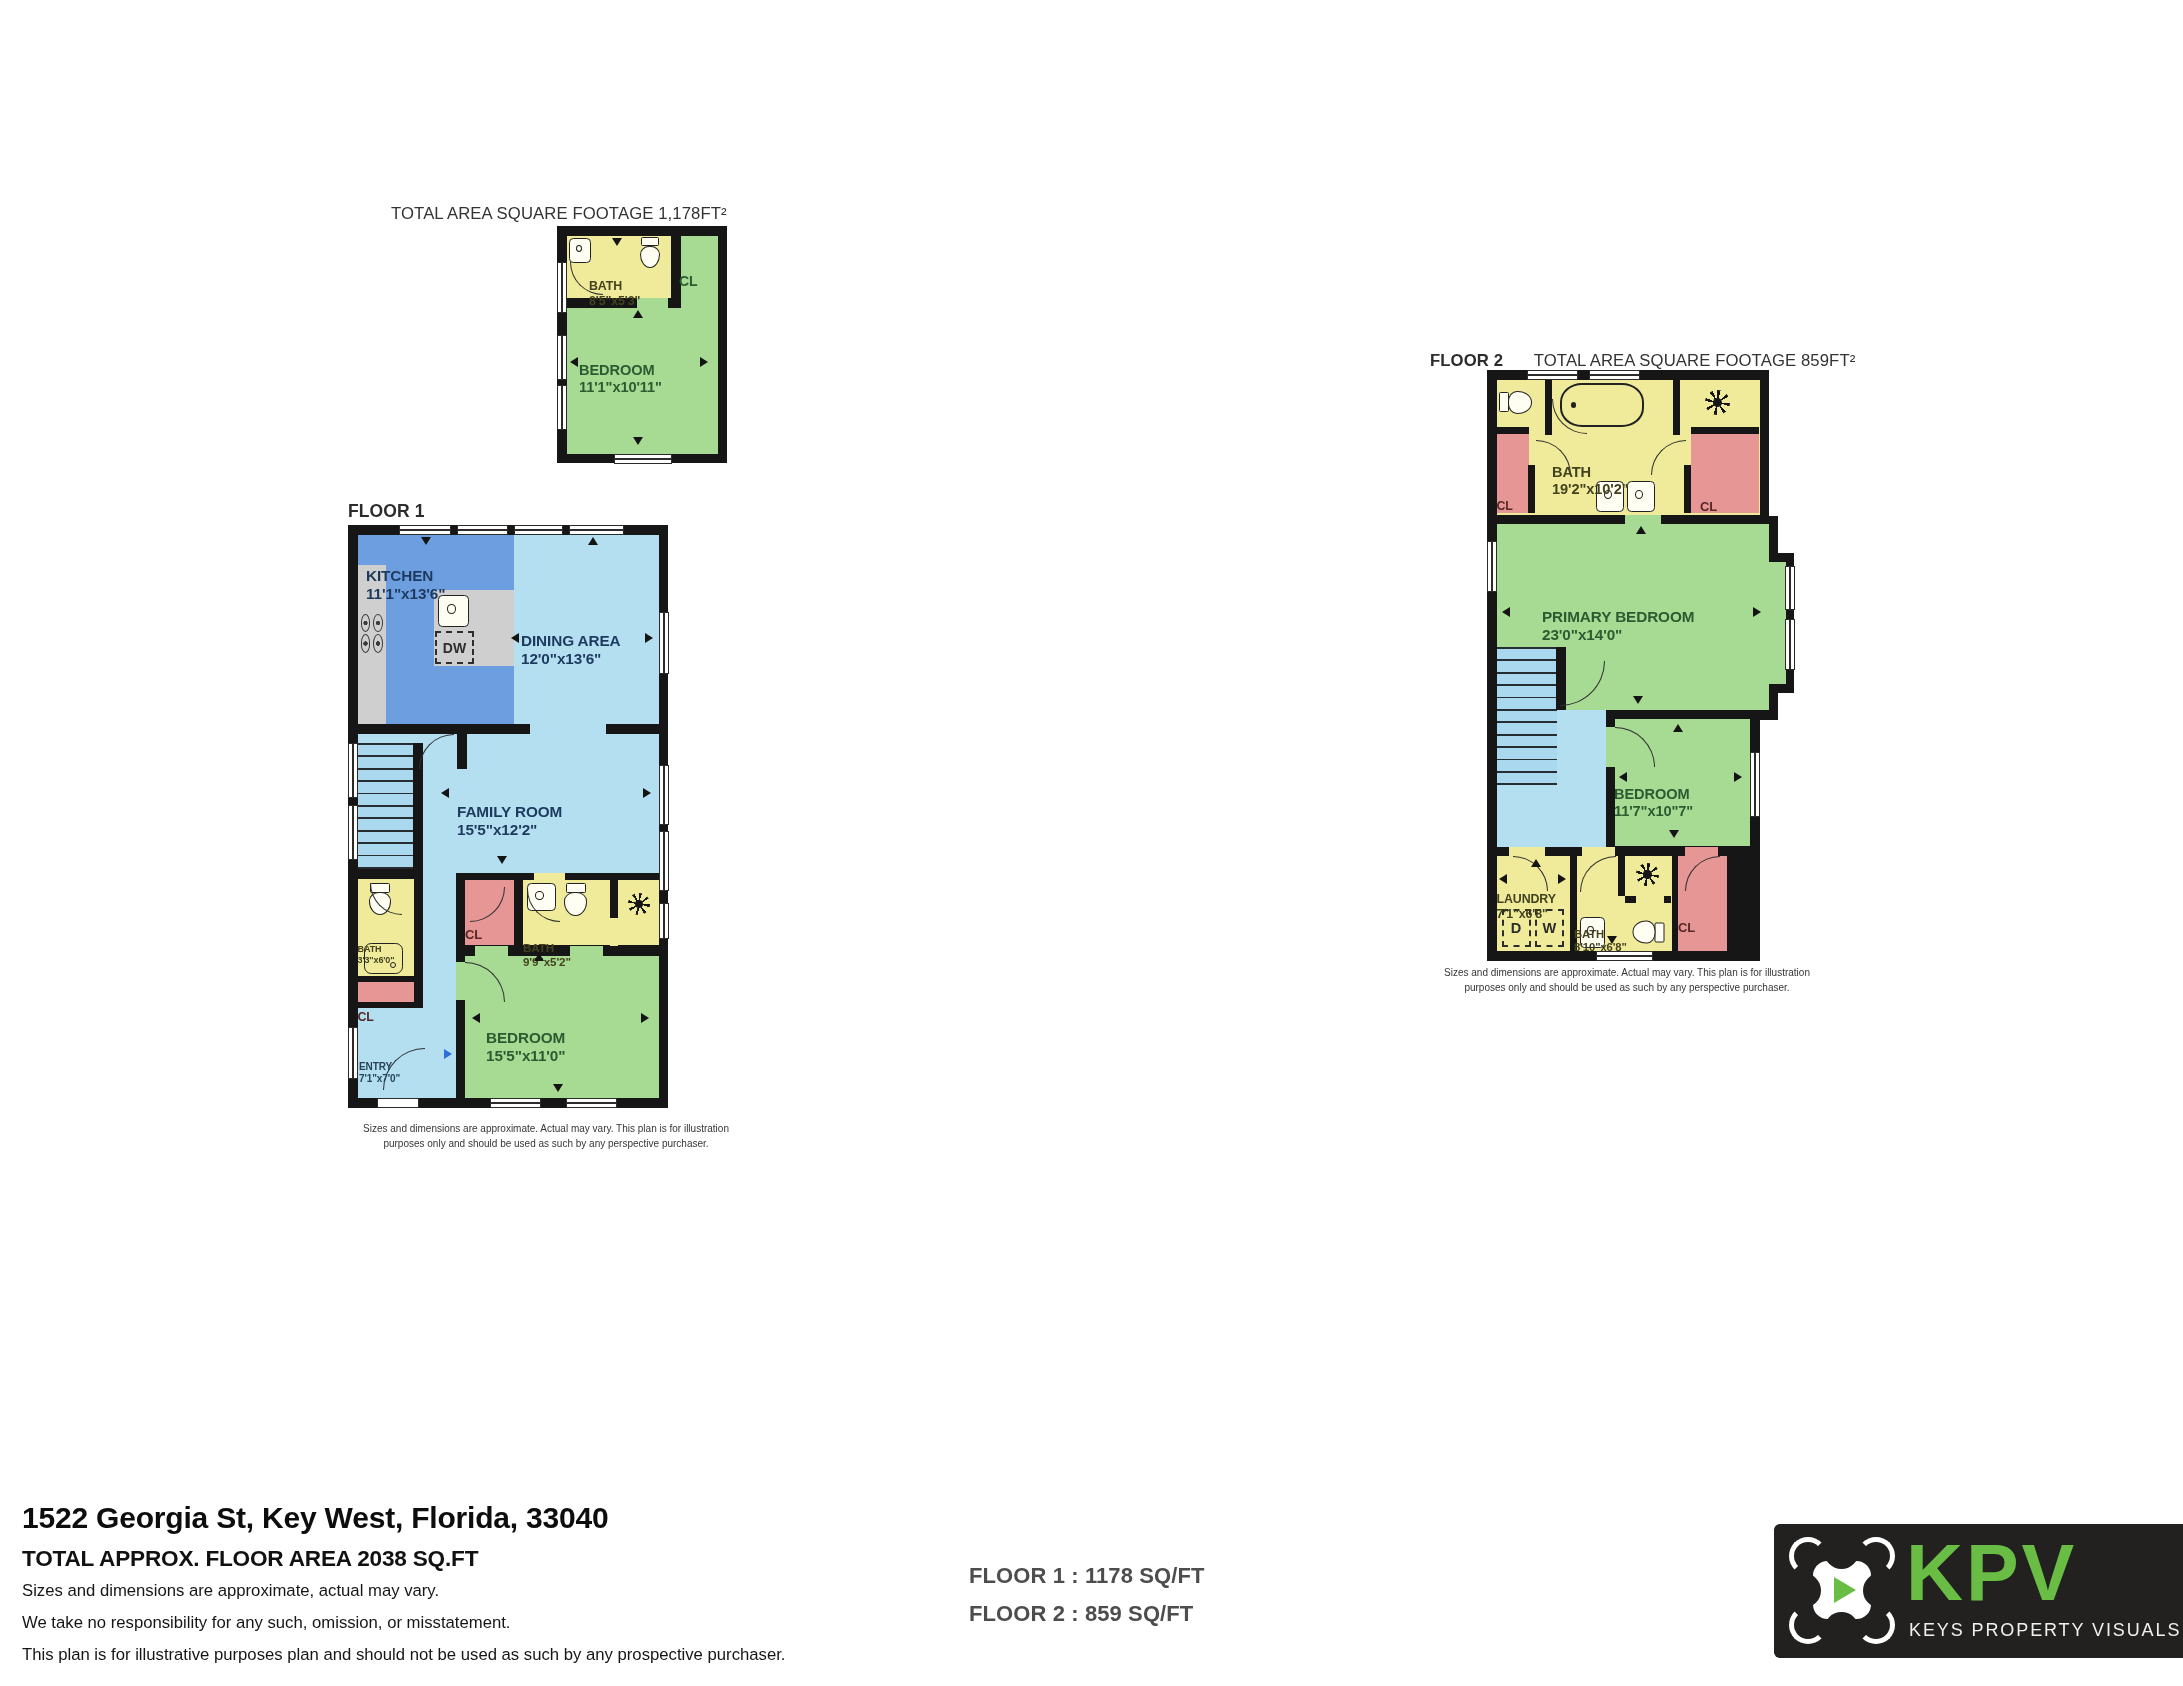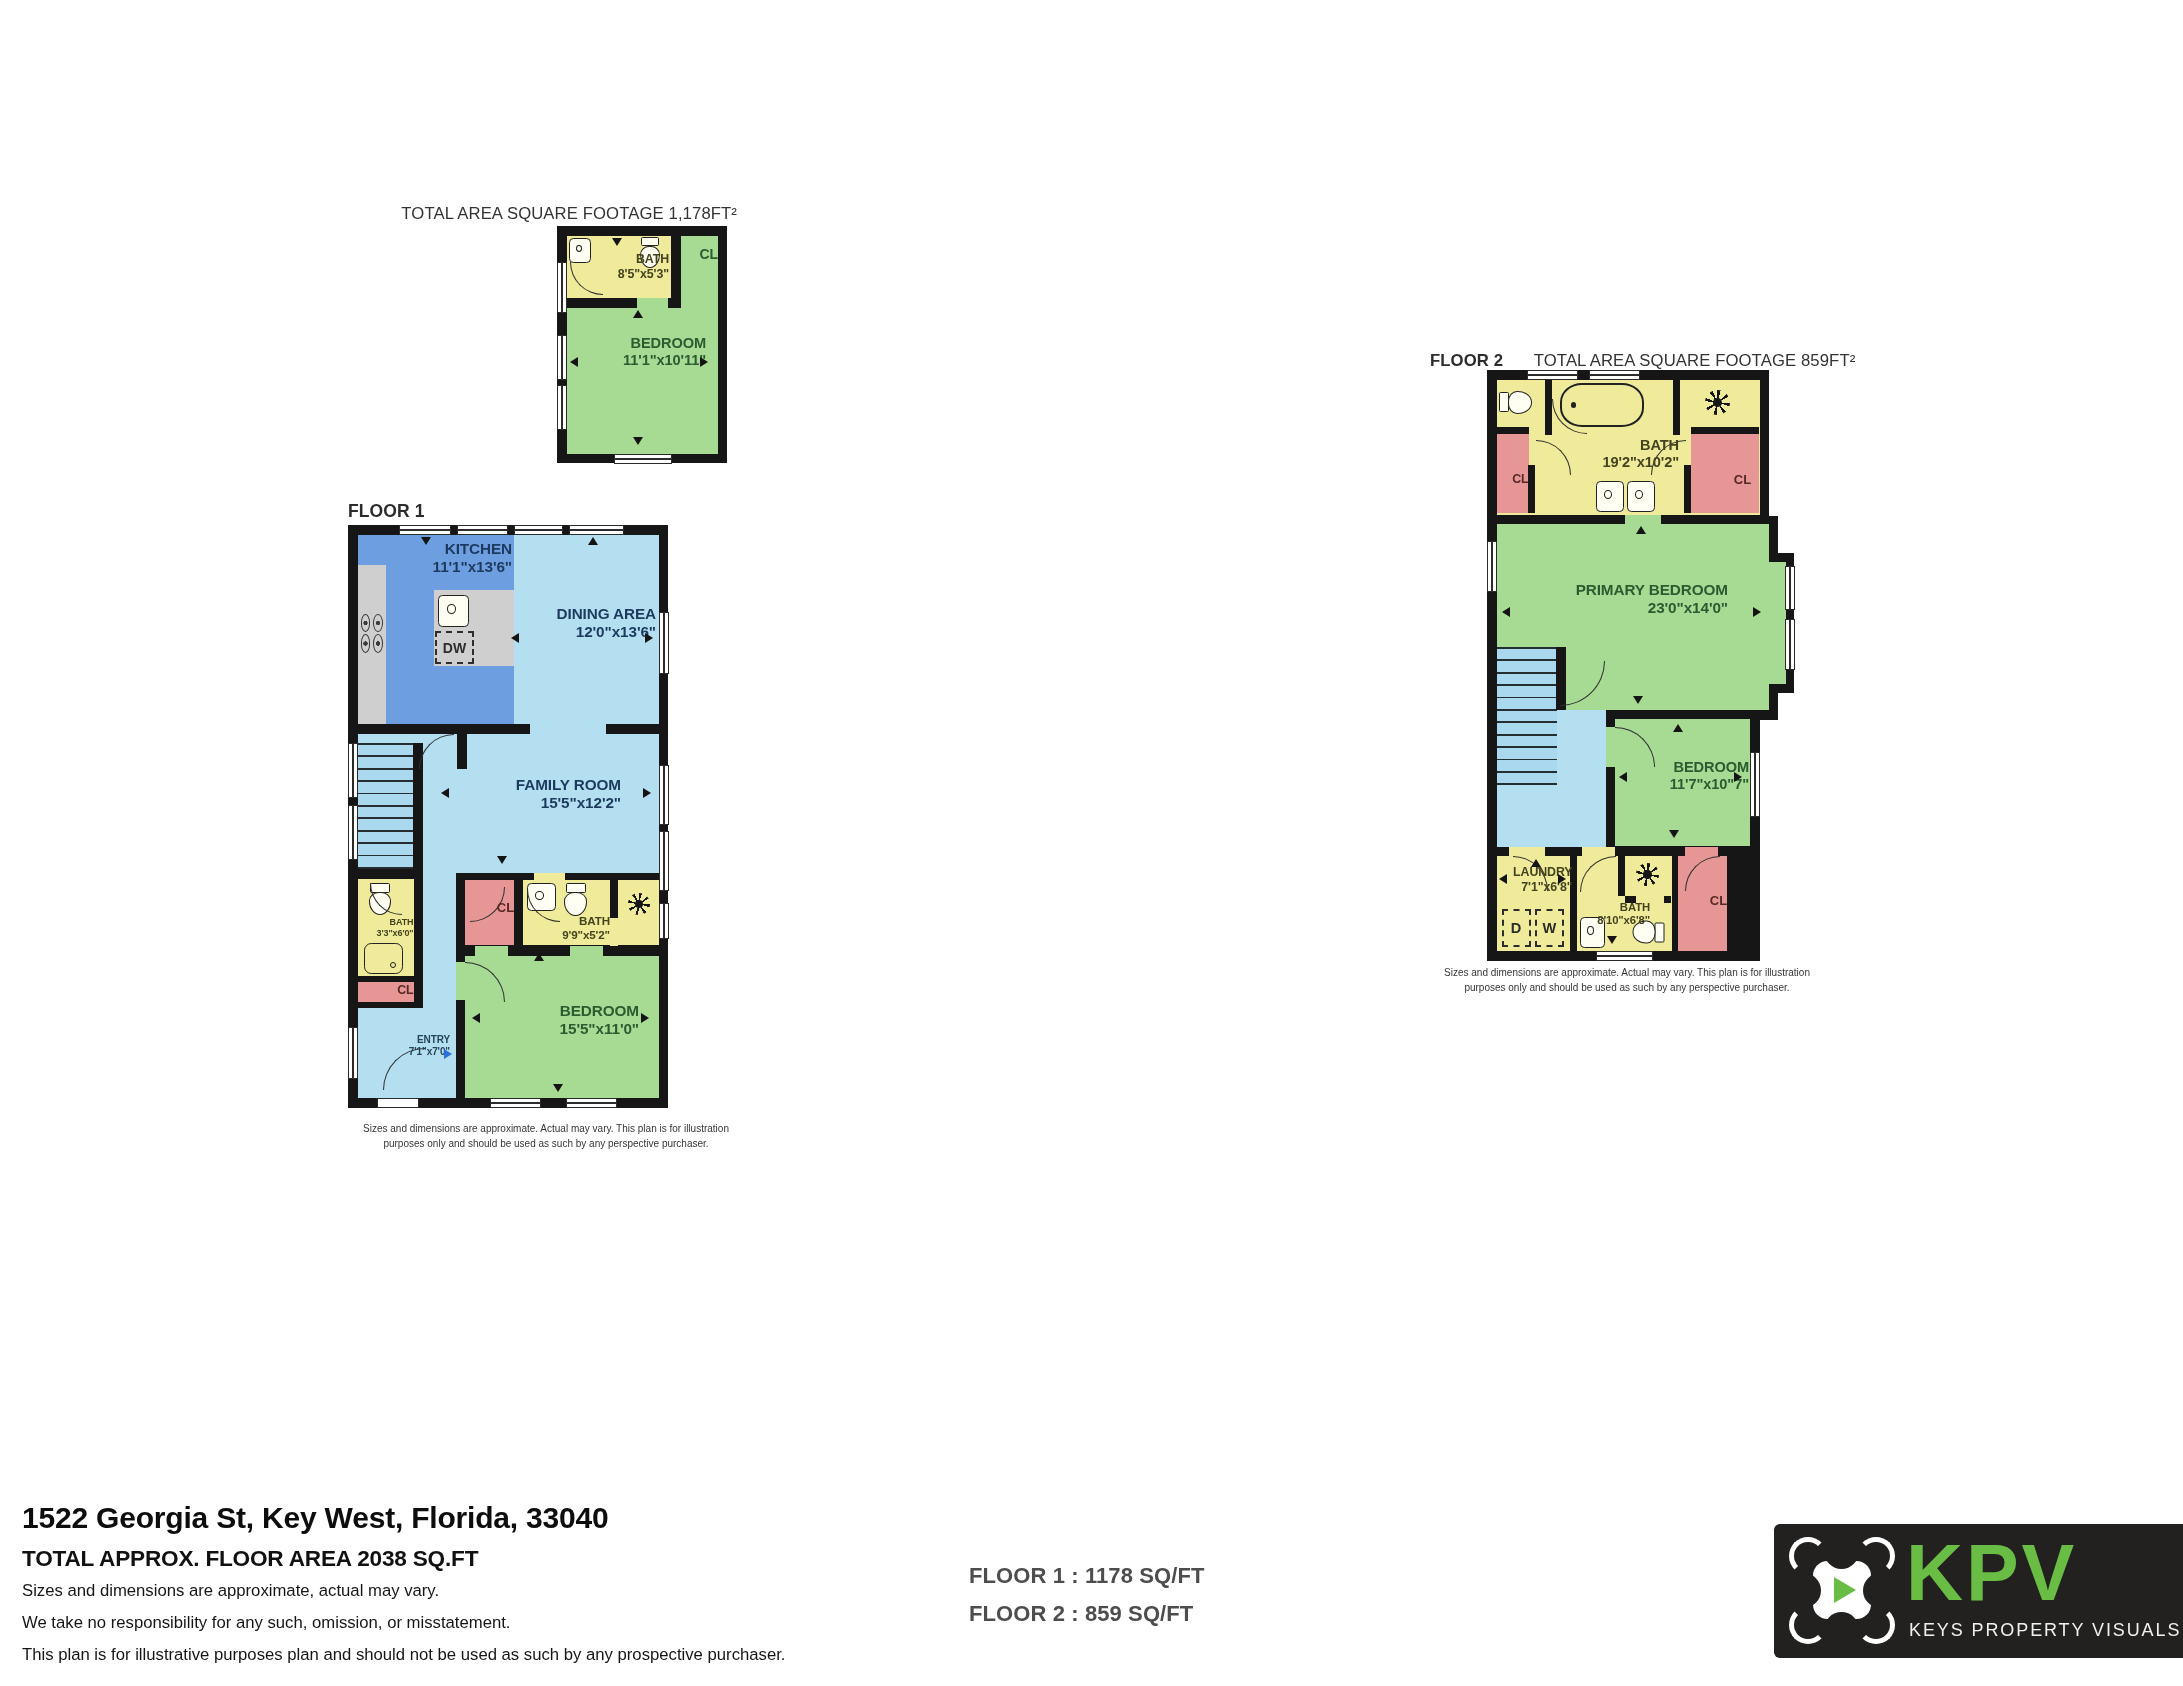--- a/index.html
+++ b/index.html
@@ -5,22 +5,22 @@
   html,body{margin:0;padding:0;}
   body{
     width:2183px;height:1687px;position:relative;background:#ffffff;
     font-family:"Liberation Sans", sans-serif;overflow:hidden;
   }
   
   .plan{position:absolute;background:#161616;}
   .plan2{position:absolute;background:transparent;}
   .blk{position:absolute;background:#161616;}
   .room{position:absolute;box-sizing:border-box;}
-  .rlabel{position:absolute;display:flex;flex-direction:column;align-items:flex-end;justify-content:center;
-          text-align:center;font-weight:700;line-height:1.18;letter-spacing:-0.1px;}
+  .rlabel{position:absolute;display:flex;flex-direction:column;align-items:flex-start;justify-content:center;
+          text-align:center;font-weight:700;line-height:1.18;letter-spacing:-0.1px;margin-top:27px;}
   .c-blue{background:#6d9fe0;}   .t-blue{color:#1d3a5e;}
   .c-lblue{background:#b3dff0;}  .t-lblue{color:#27445a;}
   .c-green{background:#a7da92;}  .t-green{color:#2b5c31;}
   .c-yellow{background:#f0eb9a;} .t-yellow{color:#43431f;}
   .c-pink{background:#e59695;}   .t-pink{color:#582826;}
   .c-gray{background:#cfcfcf;}
   .stairs{position:absolute;background:#aad8ee;
     background-image:repeating-linear-gradient(180deg, rgba(15,15,15,.85) 0 1.8px, transparent 1.8px 12.4px);}
   .wall{position:absolute;background:#161616;}
   .bridge{position:absolute;}
@@ -79,21 +79,21 @@
   .dbody{position:absolute;left:25.5px;top:25.5px;width:58px;height:58px;background:#fff;border-radius:14.6px;}
   .carve{position:absolute;width:35px;height:35px;border-radius:50%;background:#222120;}
   .play{position:absolute;left:47px;top:41px;width:0;height:0;border-left:22px solid #69bd45;
         border-top:13px solid transparent;border-bottom:13px solid transparent;}
   .kpv{position:absolute;font-size:79px;line-height:1;font-weight:700;color:#69bd45;letter-spacing:2.9px;}
   .tagline{position:absolute;font-size:18px;font-weight:500;color:#f0f0f0;letter-spacing:1.9px;}
 </style>
 </head>
 <body>
 
-<div class="plantitle" style="left:391px;top:204px;width:346px;text-align:right;">TOTAL AREA SQUARE FOOTAGE 1,178FT²</div>
+<div class="plantitle" style="left:391px;top:204px;width:346px;text-align:left;">TOTAL AREA SQUARE FOOTAGE 1,178FT²</div>
 
 <div class="plan" style="left:557px;top:226px;width:170px;height:237px;">
   <div class="room c-green" style="left:9.5px;top:9.5px;width:151px;height:218px;"></div>
   <div class="room c-yellow" style="left:9.5px;top:9.5px;width:105px;height:63px;"></div>
   <div class="wall" style="left:114px;top:9.5px;width:9.5px;height:72px;"></div>
   <div class="wall" style="left:0px;top:72px;width:124px;height:9.5px;"></div>
   <div class="bridge c-green" style="left:80px;top:72px;width:31px;height:9.5px;"></div>
   <div class="sink" style="left:12.4px;top:11.6px;width:22px;height:25px;"></div>
   <div class="toilet" style="left:82px;top:11px;width:22px;height:31px;">
       <div class="tank"></div>

